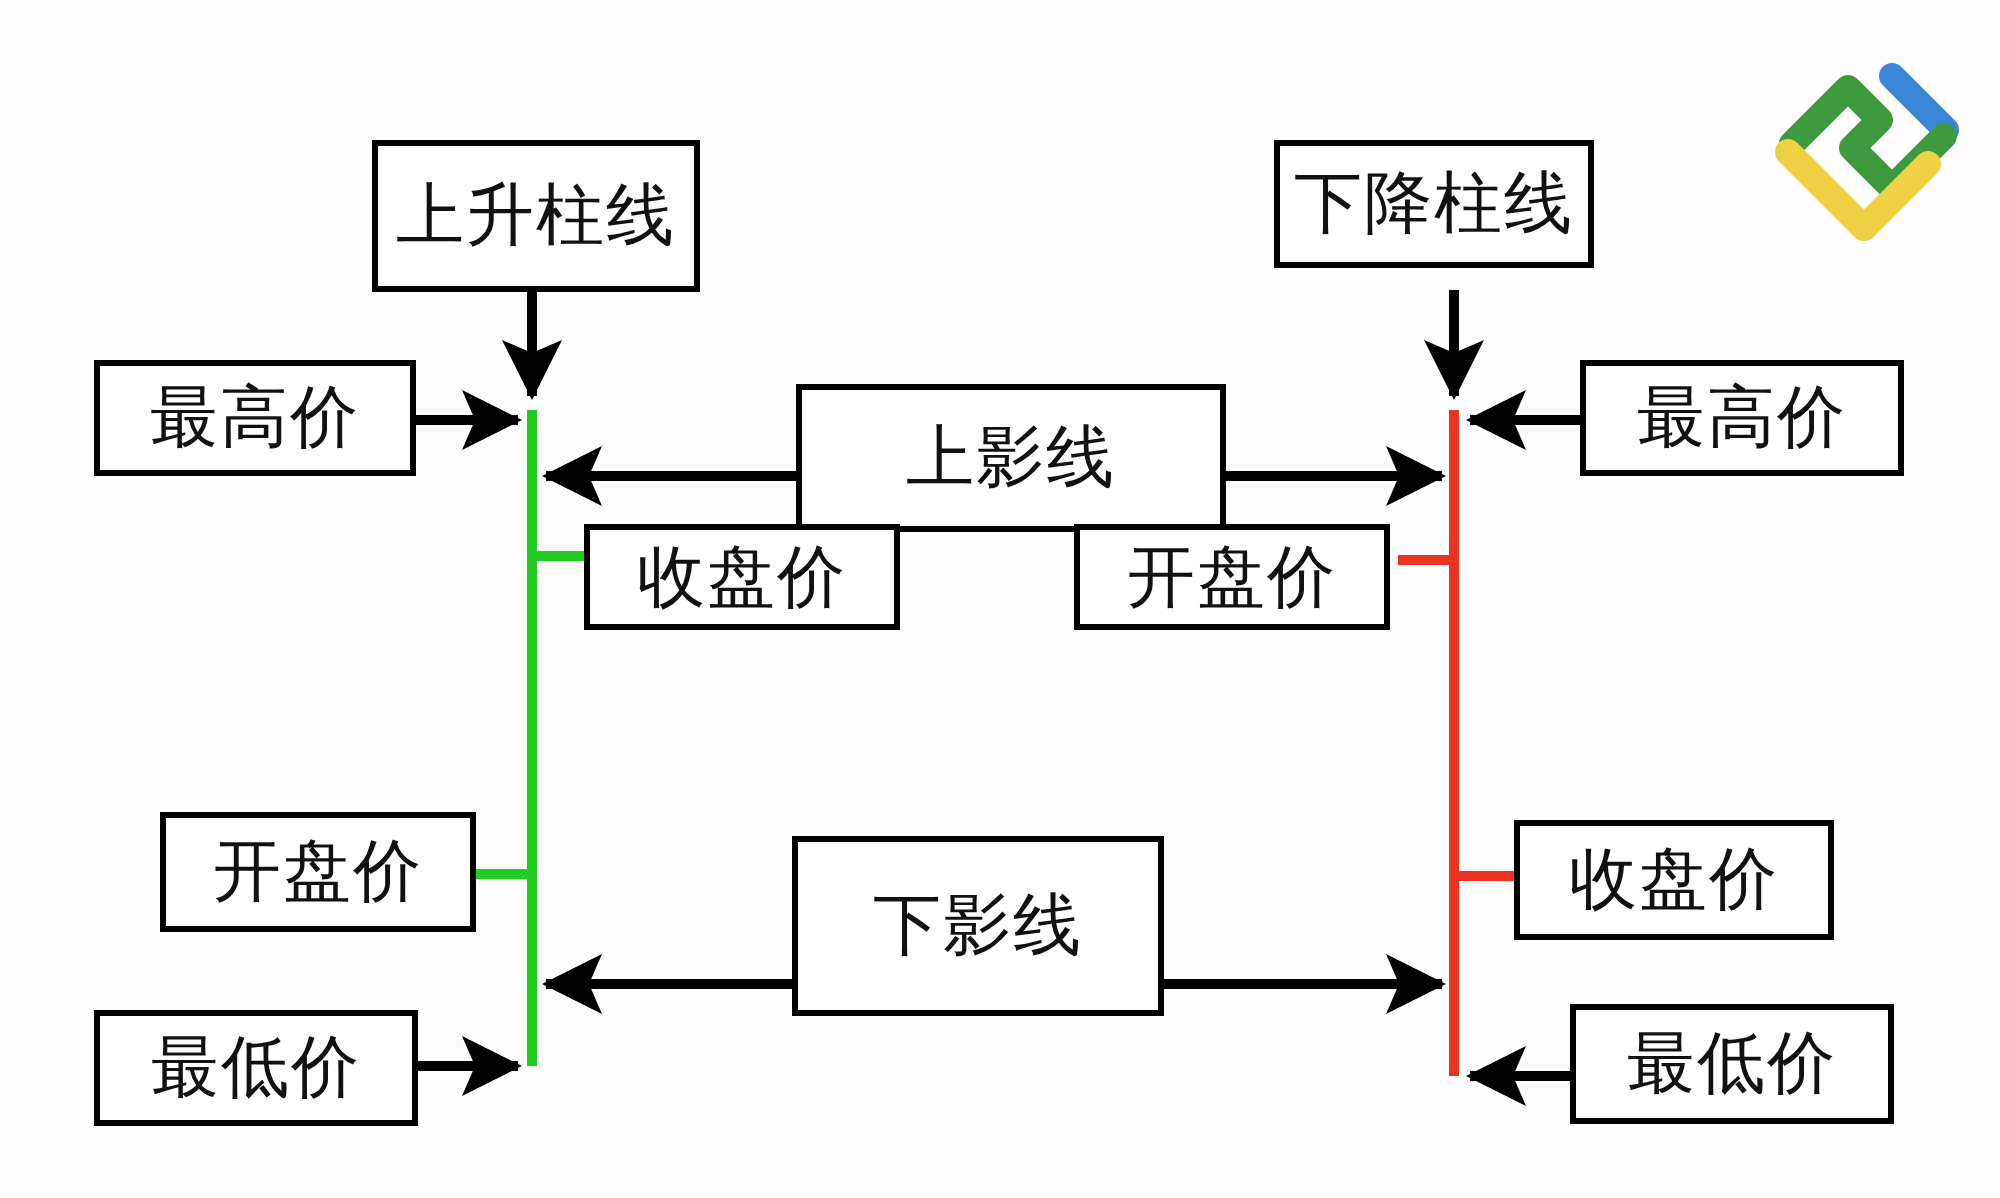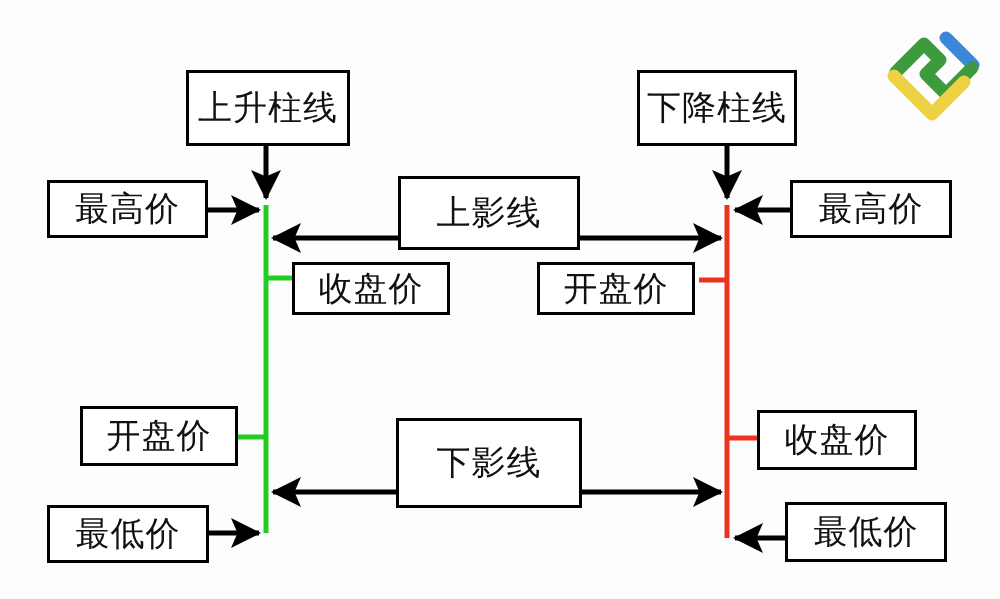--- a/index.html
+++ b/index.html
@@ -85,29 +85,29 @@
 
     <line x1="208" y1="533" x2="259" y2="533" stroke="#000000" stroke-width="5" marker-end="url(#arrowhead)"></line>
 
     <line x1="790" y1="538" x2="735" y2="538" stroke="#000000" stroke-width="5" marker-end="url(#arrowhead)"></line>
   </svg>
 
   <div class="box" style="left:186px; top:70px; width:164px; height:76px;">
     <span>上升柱线</span>
   </div>
 
-  <div class="box" style="left:637px; top:70px; width:160px; height:76px;">
+  <div class="box" style="left:637px; top:70px; width:160px; height:64px;">
     <span>下降柱线</span>
   </div>
 
   <div class="box" style="left:47px; top:180px; width:161px; height:58px;">
     <span>最高价</span>
   </div>
 
-  <div class="box" style="left:398px; top:176px; width:182px; height:74px;justify-content:center;">
+  <div class="box" style="left:398px; top:192px; width:215px; height:74px;justify-content:center;">
     <span>上影线</span>
   </div>
 
   <div class="box" style="left:790px; top:180px; width:162px; height:58px;">
     <span>最高价</span>
   </div>
 
   <div class="box" style="left:292px; top:262px; width:158px; height:53px;">
     <span>收盘价</span>
   </div>

